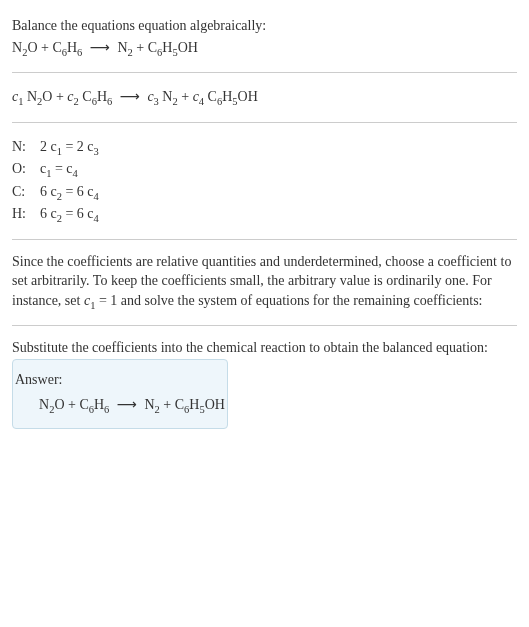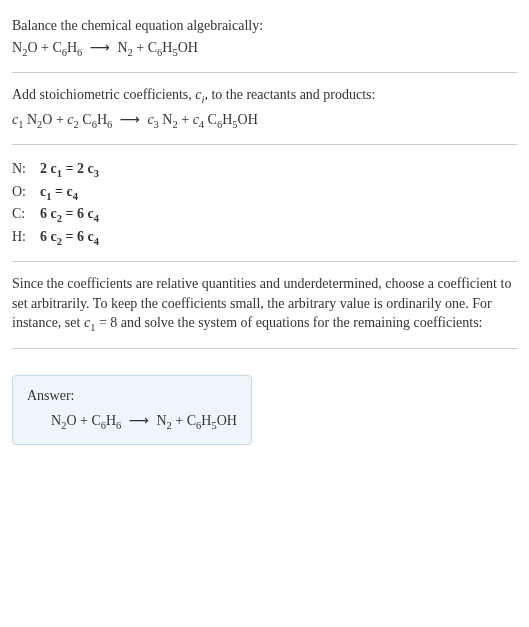--- a/index.html
+++ b/index.html
@@ -39,58 +39,54 @@
       margin-top: 2px;
     }
     .coef-row {
       display: flex;
     }
     .coef-label {
       width: 28px;
     }
     .coef-eq {
       flex: 1;
-      font-weight: bold;
     }
     .answer-box {
       background: #eef6fb;
       border: 1px solid #c5dce8;
       border-radius: 4px;
-      padding: 10px 14px;
+      padding: 10px 2px;
       display: inline-block;
-      margin-top: 14px;
+      margin-top: 1px;
     }
     .answer-label {
       margin-bottom: 6px;
     }
     .answer-eq {
       padding-left: 24px;
     }
     .eq-line {
       margin-top: 2px;
     }
   </style>
 </head>
 <body>
 
 <div class="section">
-  <div>Balance the chemical equation algebraically:</div>
+  <div>Balance the equations equation algebraically:</div>
   <div class="eq-line">
     <span>N</span><span class="sub">2</span><span>O + C</span><span class="sub">6</span><span>H</span><span class="sub">6</span>
     <span class="arrow">⟶</span>
     <span>N</span><span class="sub">2</span><span> + C</span><span class="sub">6</span><span>H</span><span class="sub">5</span><span>OH</span>
   </div>
 </div>
 
 <hr>
 
 <div class="section">
-  <div>
-    <span>Add stoichiometric coefficients, </span><span class="italic">c</span><span class="sub italic">i</span><span>, to the reactants and products:</span>
-  </div>
   <div class="eq-line">
     <span class="italic">c</span><span class="sub">1</span><span> N</span><span class="sub">2</span><span>O + </span><span class="italic">c</span><span class="sub">2</span><span> C</span><span class="sub">6</span><span>H</span><span class="sub">6</span>
     <span class="arrow">⟶</span>
     <span class="italic">c</span><span class="sub">3</span><span> N</span><span class="sub">2</span><span> + </span><span class="italic">c</span><span class="sub">4</span><span> C</span><span class="sub">6</span><span>H</span><span class="sub">5</span><span>OH</span>
   </div>
 </div>
 
 <hr>
 
 <div class="section">
@@ -111,27 +107,28 @@
       <div class="coef-label">H:</div>
       <div class="coef-eq"><span>6 c</span><span class="sub">2</span><span> = 6 c</span><span class="sub">4</span></div>
     </div>
   </div>
 </div>
 
 <hr>
 
 <div class="section">
   <div>
-    <span>Since the coefficients are relative quantities and underdetermined, choose a coefficient to set arbitrarily. To keep the coefficients small, the arbitrary value is ordinarily one. For instance, set </span><span class="italic">c</span><span class="sub">1</span><span> = 8 and solve the system of equations for the remaining coefficients:</span>
+    <span>Since the coefficients are relative quantities and underdetermined, choose a coefficient to set arbitrarily. To keep the coefficients small, the arbitrary value is ordinarily one. For instance, set </span><span class="italic">c</span><span class="sub">1</span><span> = 1 and solve the system of equations for the remaining coefficients:</span>
   </div>
 </div>
 
 <hr>
 
 <div class="section">
+  <div>Substitute the coefficients into the chemical reaction to obtain the balanced equation:</div>
   <div class="answer-box">
     <div class="answer-label">Answer:</div>
     <div class="answer-eq">
       <span>N</span><span class="sub">2</span><span>O + C</span><span class="sub">6</span><span>H</span><span class="sub">6</span>
       <span class="arrow">⟶</span>
       <span>N</span><span class="sub">2</span><span> + C</span><span class="sub">6</span><span>H</span><span class="sub">5</span><span>OH</span>
     </div>
   </div>
 </div>
 

